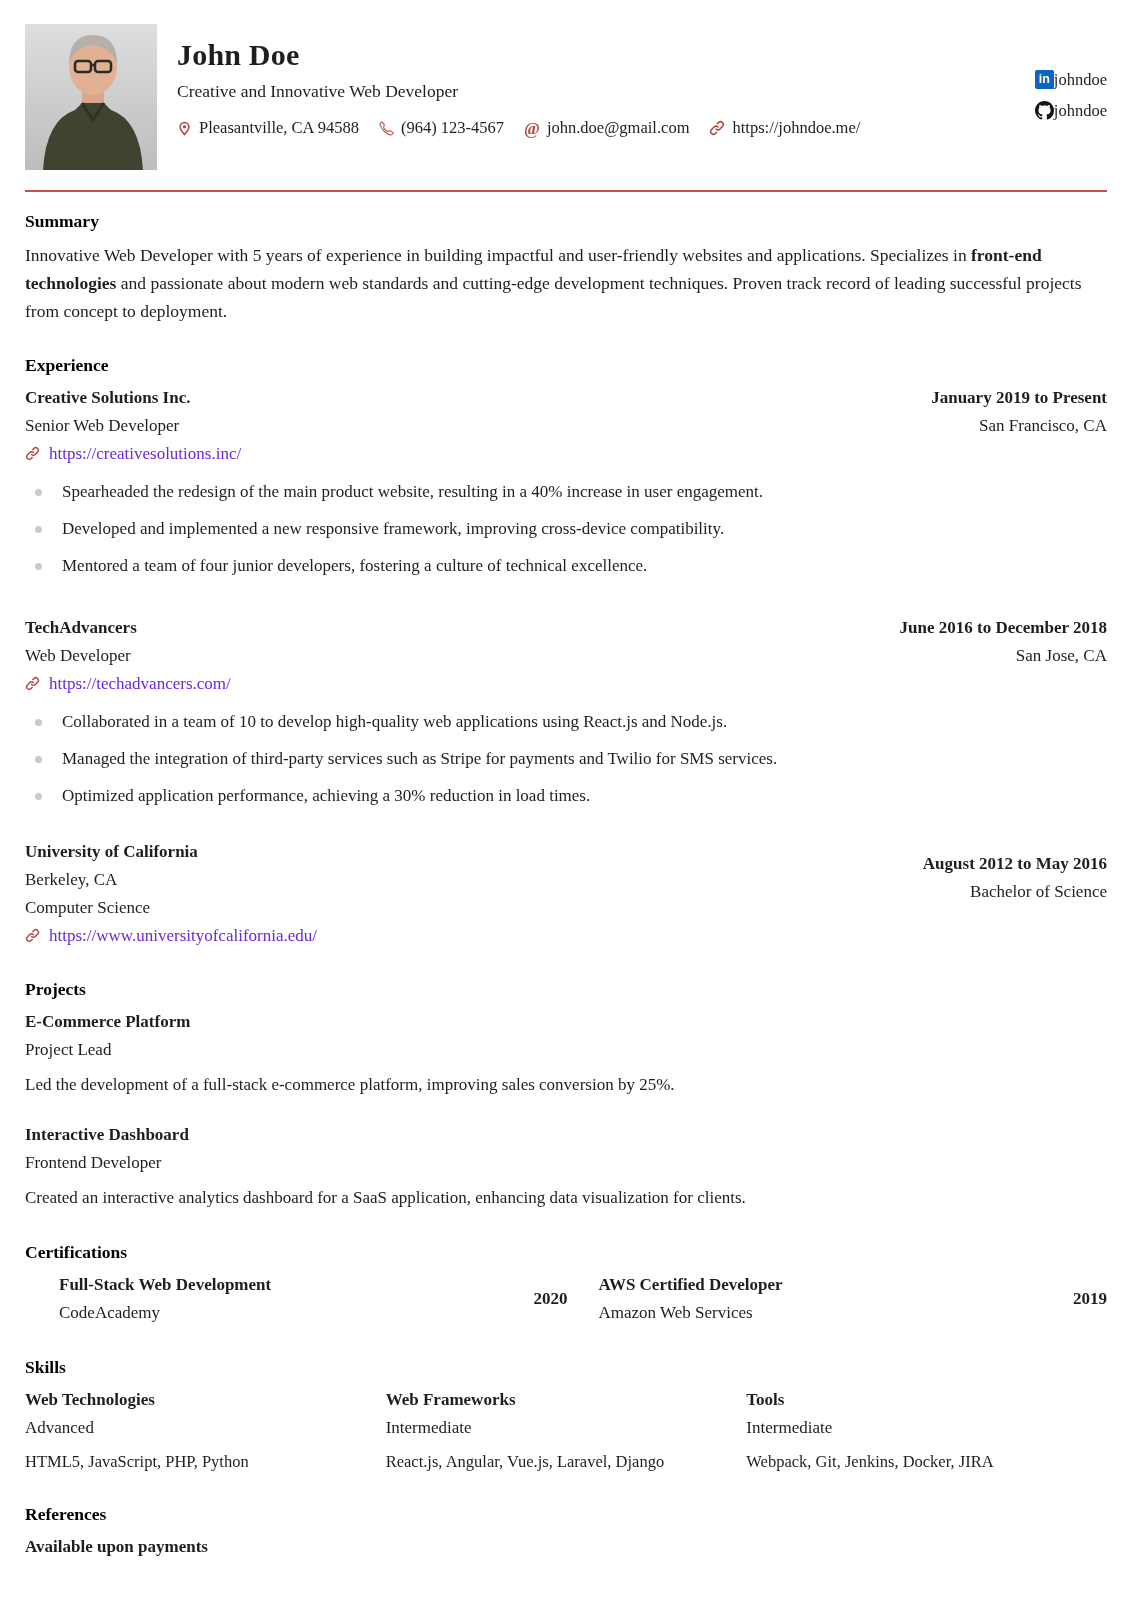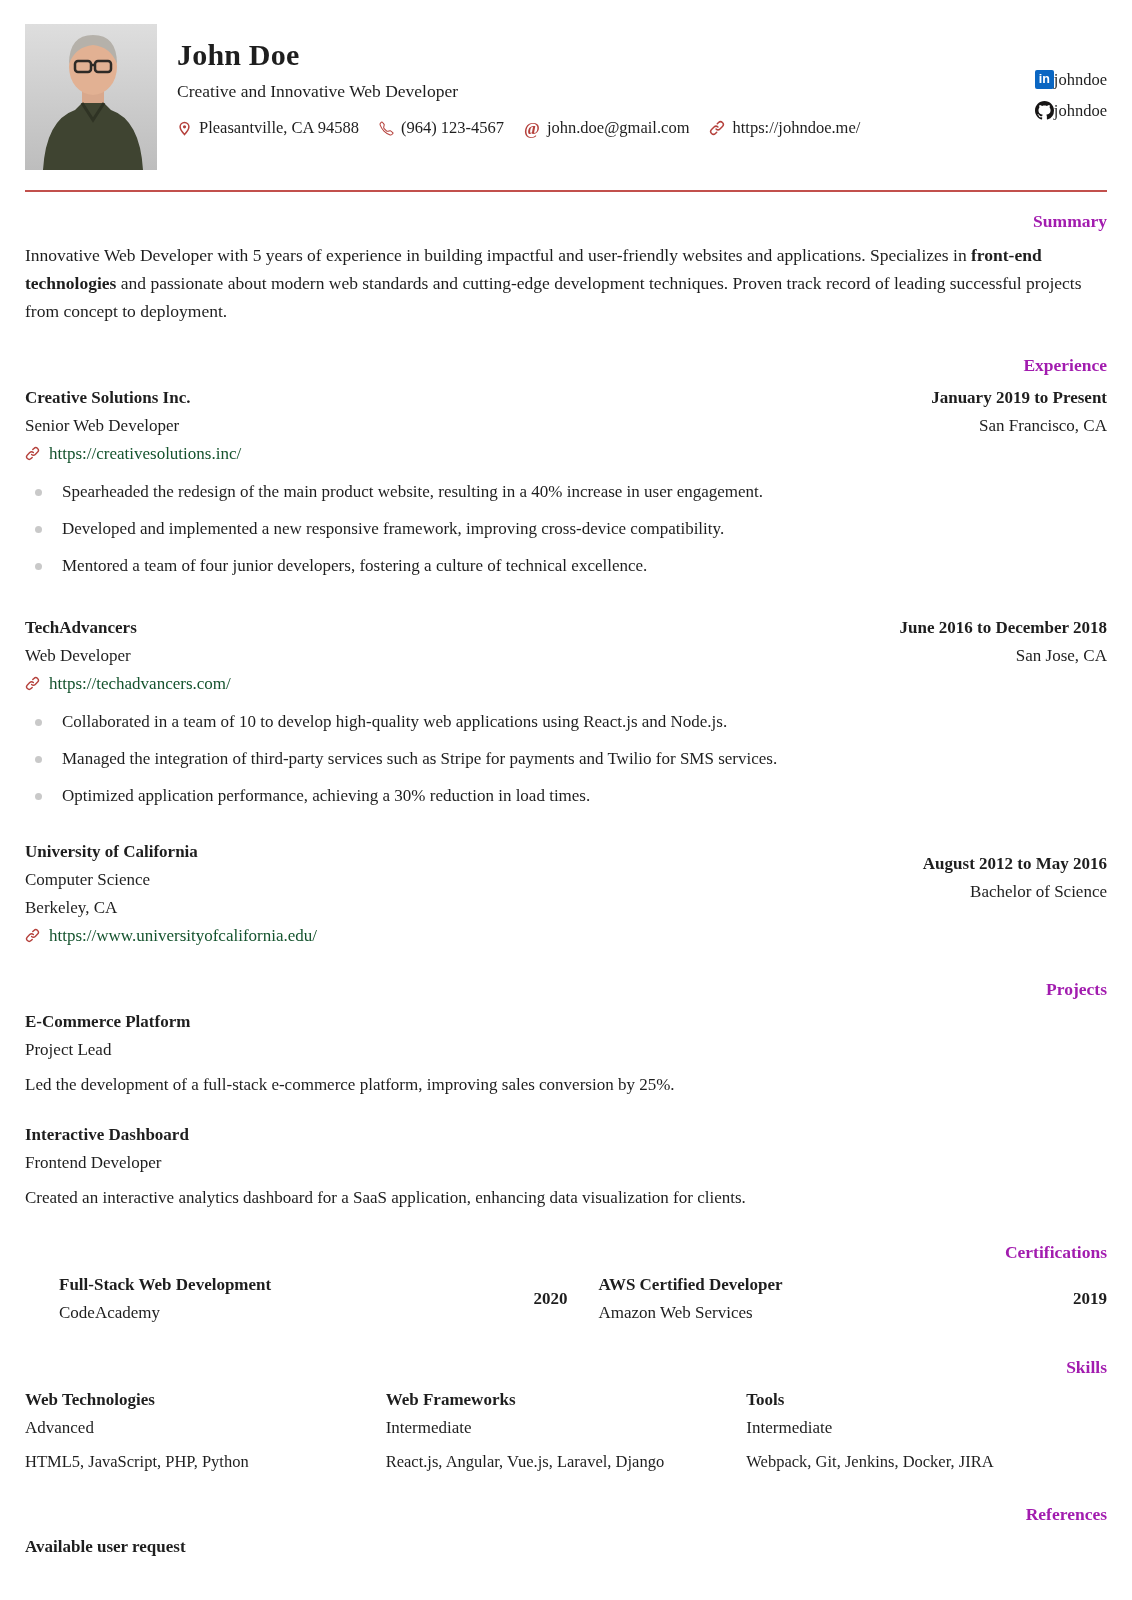--- a/index.html
+++ b/index.html
@@ -33,33 +33,33 @@
     width: 19px; height: 19px; background: #0a66c2; color: #ffffff; border-radius: 2px;
     font-family: "Liberation Sans", sans-serif; font-weight: 700; font-size: 12.5px;
     display: flex; align-items: center; justify-content: center; line-height: 1;
   }
 
   .divider { border: none; border-top: 2px solid #c2504c; margin: 20px 0 0 0; }
 
   
   .section { margin-top: 30px; }
   .section.first { margin-top: 19px; }
-  .section-heading { margin: 0; color: #a21caf; font-size: 17.5px; font-weight: 700; line-height: 1.2; text-align: right; }
+  .section-heading { margin: 0; color: #000000; font-size: 17.5px; font-weight: 700; line-height: 1.2; }
 
   .summary-text { margin: 9px 0 0 0; line-height: 28px; font-size: 17.5px; }
   .bold-inline { font-weight: 700; }
 
   .row { display: flex; justify-content: space-between; line-height: 28px; }
   .b { font-weight: 700; }
   .right { text-align: right; }
 
   .job { margin-top: 8px; }
   .job + .job { margin-top: 36px; }
   .link-row { display: flex; align-items: center; gap: 9px; line-height: 27px; }
-  .url-link { color: #14532d; text-decoration: none; cursor: pointer; }
+  .url-link { color: #6d28d9; text-decoration: none; cursor: pointer; }
 
   ul.bullets { list-style: none; margin: 12px 0 0 0; padding: 0; }
   ul.bullets li { position: relative; padding-left: 37px; margin-top: 13px; line-height: 24px; }
   ul.bullets li::before {
     content: ""; position: absolute; left: 10px; top: 9px;
     width: 7px; height: 7px; border-radius: 50%; background: #c9c9c9;
   }
 
   .edu-cols { display: flex; justify-content: space-between; margin-top: 8px; }
   .edu-left { line-height: 28px; }
@@ -206,22 +206,22 @@
         <li>Managed the integration of third-party services such as Stripe for payments and Twilio for SMS services.</li>
         <li>Optimized application performance, achieving a 30% reduction in load times.</li>
       </ul>
     </div>
   </section>
 
   <section class="section">
     <div class="edu-cols">
       <div class="edu-left">
         <div class="b">University of California</div>
+        <div>Berkeley, CA</div>
         <div>Computer Science</div>
-        <div>Berkeley, CA</div>
         <div class="link-row">
           <svg width="15" height="15" viewBox="0 0 16 16">
             <path d="M7.775 3.275a.75.75 0 0 0 1.06 1.06l1.25-1.25a2 2 0 1 1 2.83 2.83l-2.5 2.5a2 2 0 0 1-2.83 0 .75.75 0 0 0-1.06 1.06 3.5 3.5 0 0 0 4.95 0l2.5-2.5a3.5 3.5 0 0 0-4.95-4.95l-1.25 1.25zm-4.69 9.64a2 2 0 0 1 0-2.83l2.5-2.5a2 2 0 0 1 2.83 0 .75.75 0 0 0 1.06-1.06 3.5 3.5 0 0 0-4.95 0l-2.5 2.5a3.5 3.5 0 0 0 4.95 4.95l1.25-1.25a.75.75 0 0 0-1.06-1.06l-1.25 1.25a2 2 0 0 1-2.83 0z" fill="#b5413c"></path>
           </svg>
           <a class="url-link">https://www.universityofcalifornia.edu/</a>
         </div>
       </div>
       <div class="edu-right">
         <div class="b">August 2012 to May 2016</div>
         <div>Bachelor of Science</div>
@@ -281,16 +281,16 @@
       <div class="skill-group">
         <div class="skill-name">Tools</div>
         <div class="skill-level">Intermediate</div>
         <div class="skill-keywords">Webpack, Git, Jenkins, Docker, JIRA</div>
       </div>
     </div>
   </section>
 
   <section class="section">
     <h2 class="section-heading">References</h2>
-    <div class="references-text">Available user request</div>
+    <div class="references-text">Available upon payments</div>
   </section>
 
 </div>
 
 </body></html>

